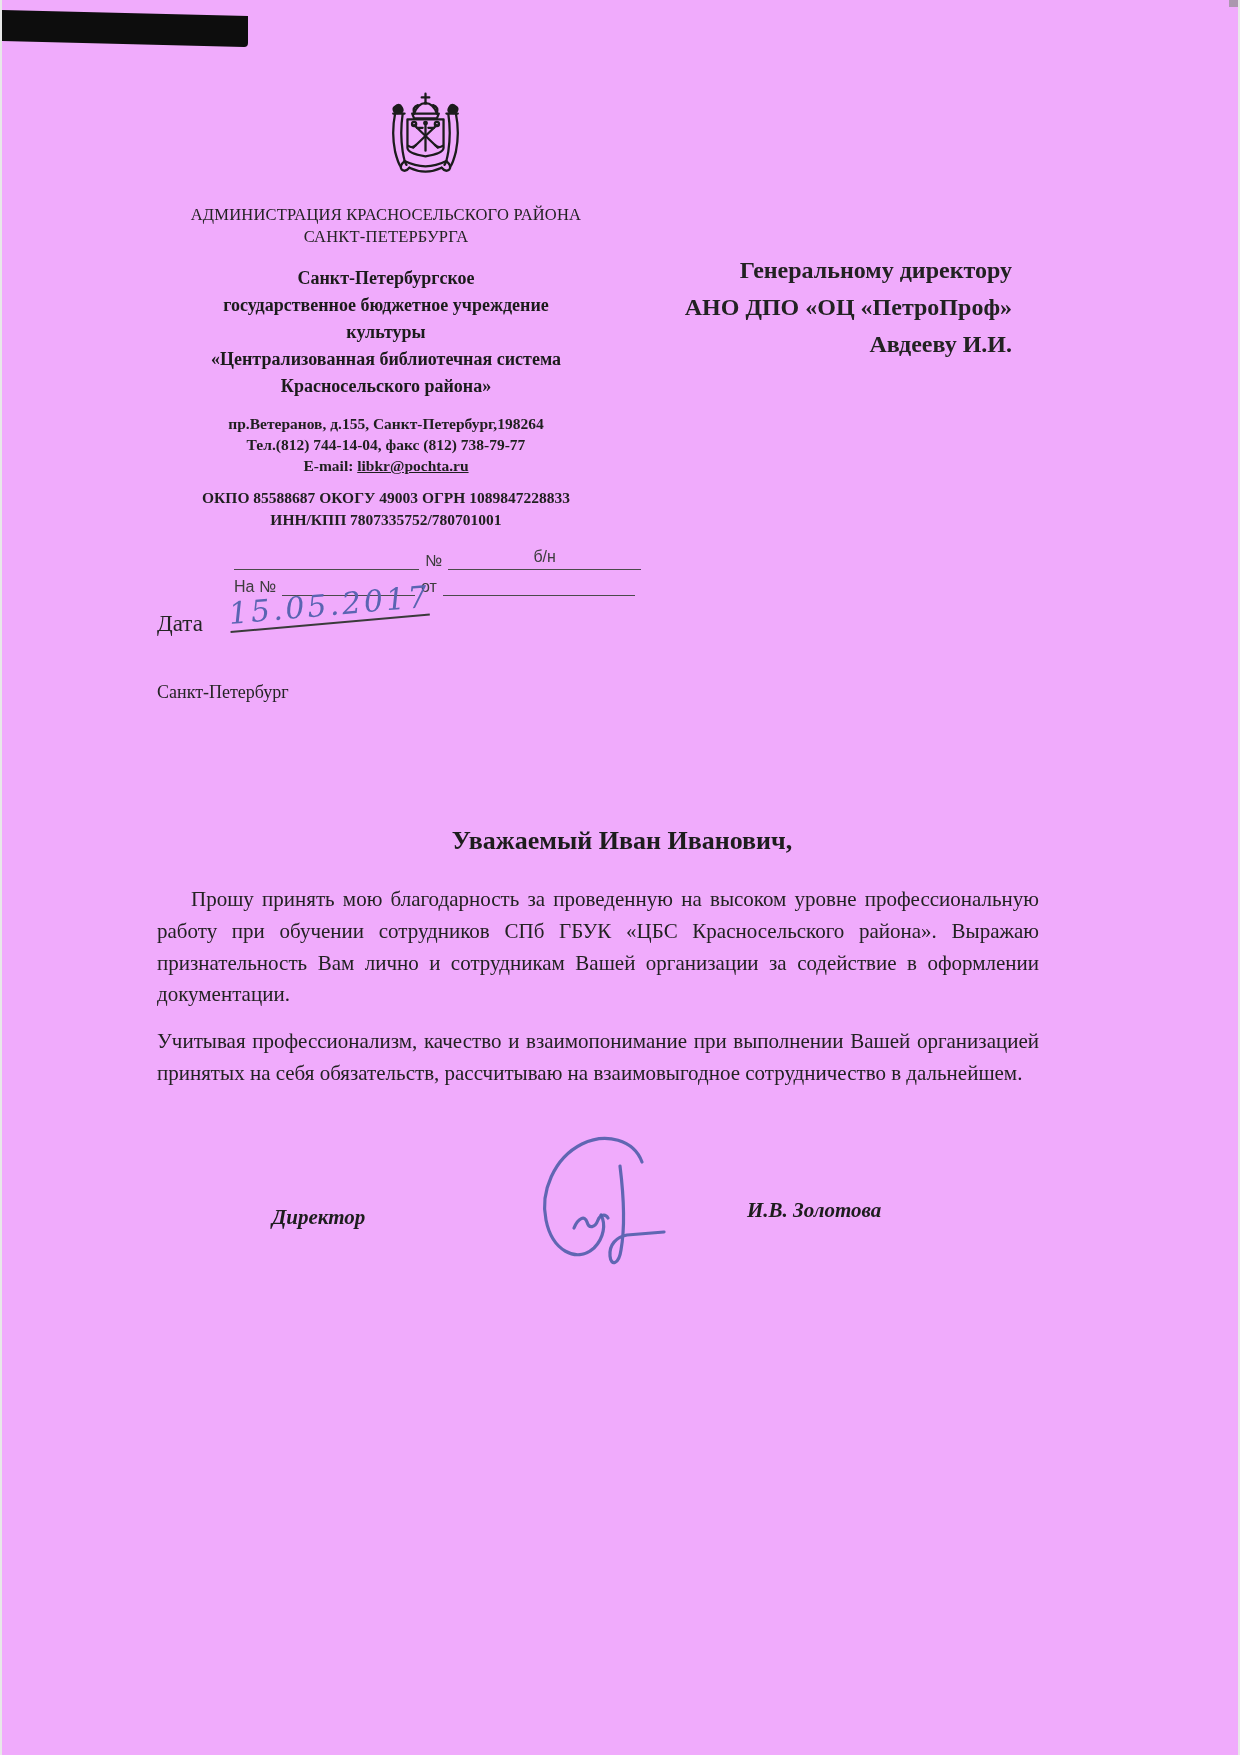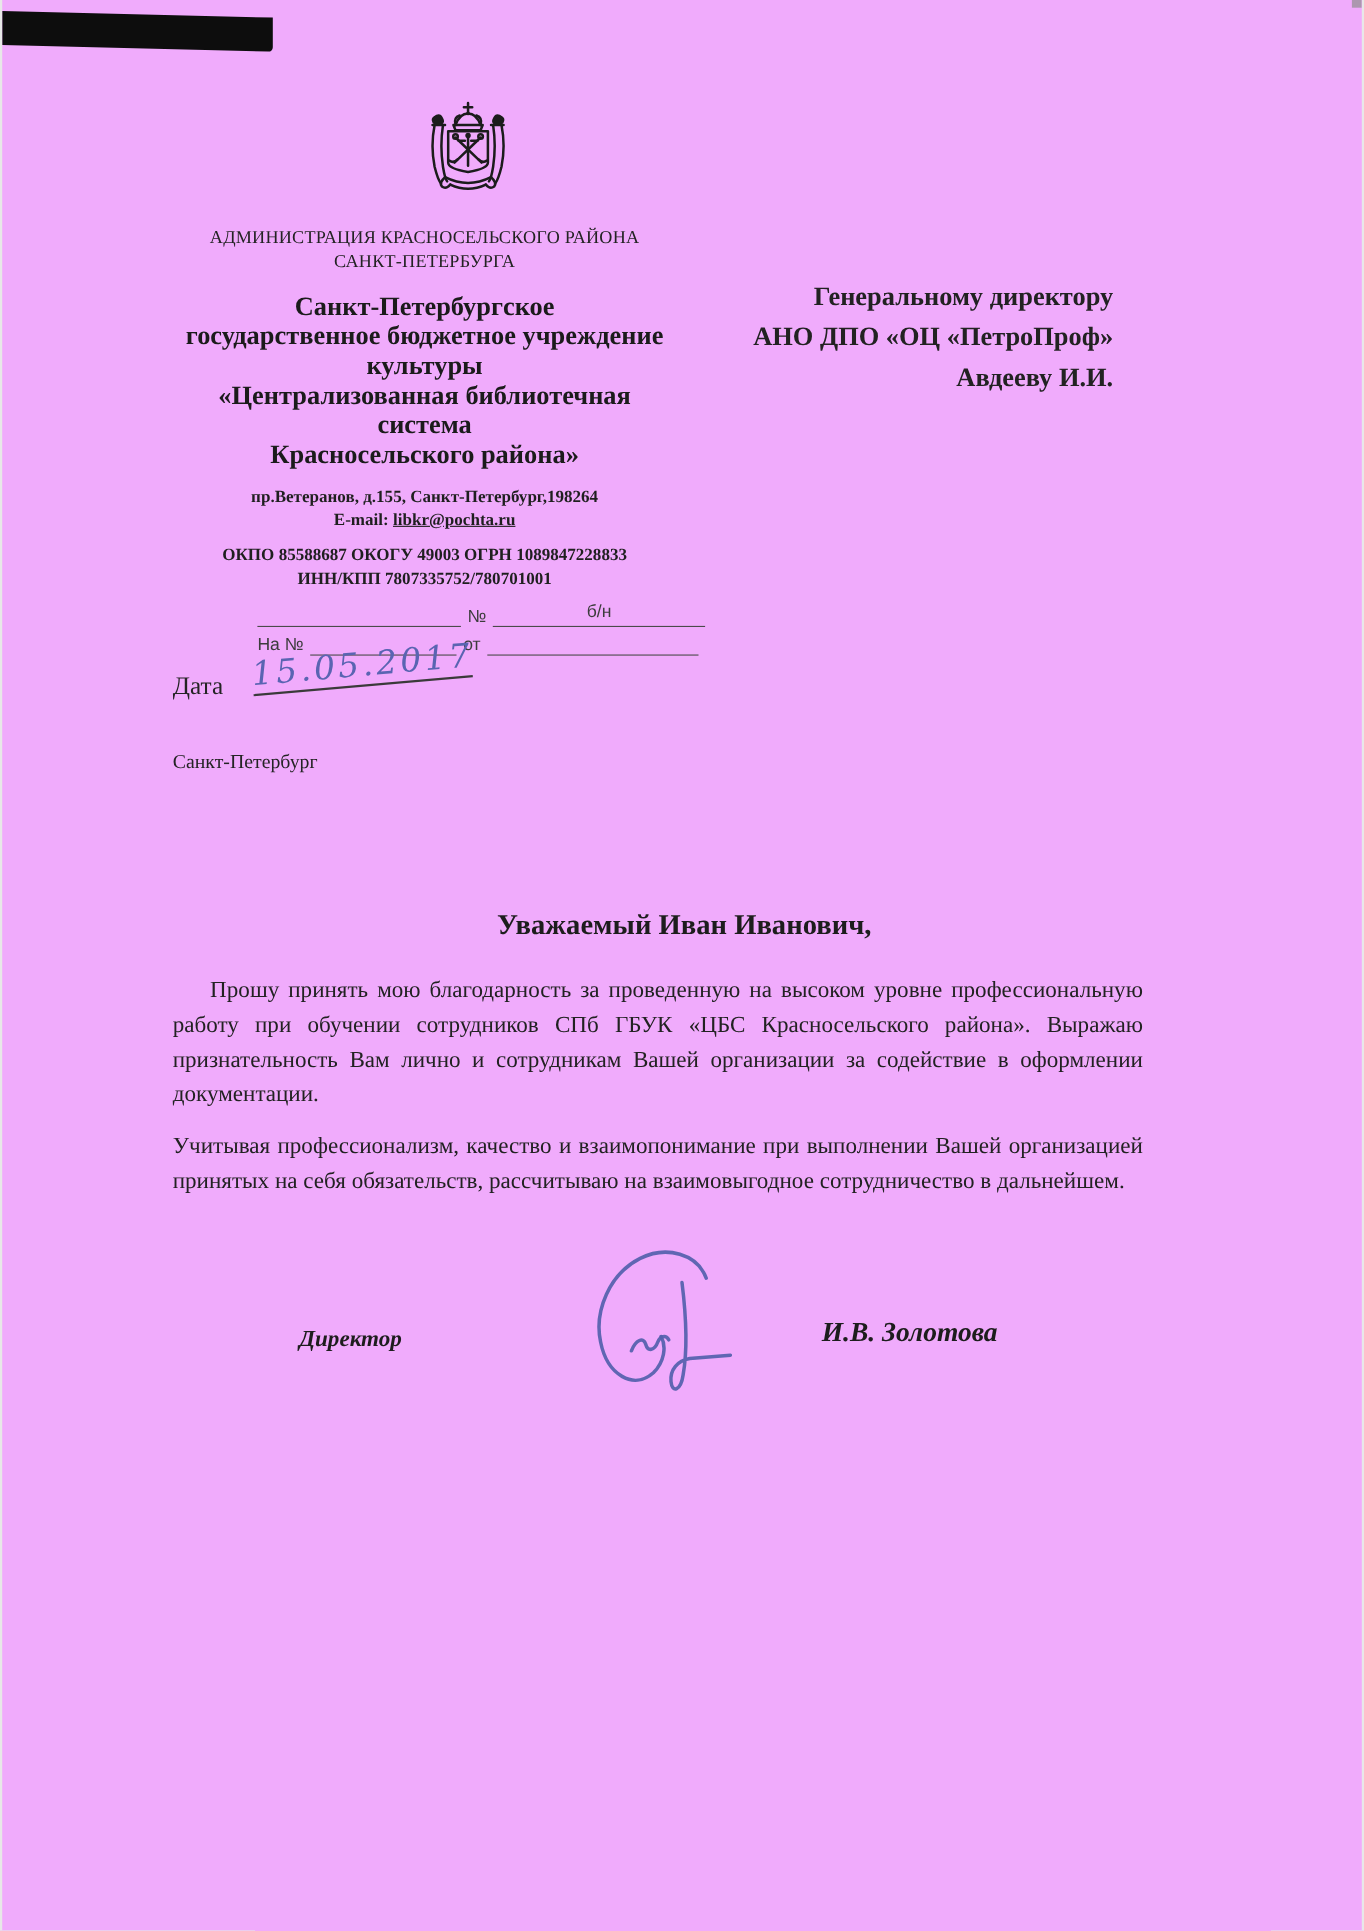--- a/index.html
+++ b/index.html
@@ -21,21 +21,21 @@
     background:#0d0d0d;
     transform:skewY(1.4deg);
     border-bottom-right-radius:4px;
   }
   .corner-blip { right:0; top:0; width:9px; height:7px; background:#8f8f8f; opacity:.7; }
 
   
   .left-col { left:158px; top:90px; width:452px; text-align:center; }
   .crest-wrap { display:inline-block; width:95px; height:108px; margin-left:78px; }
   .admin-block { margin-top:2px; font-size:16.5px; line-height:22px; letter-spacing:.2px; color:#232323; }
-  .org-block { margin-top:17px; font-weight:bold; font-size:24px; line-height:27px; color:#1b1b1b; }
+  .org-block { margin-top:17px; font-weight:bold; font-size:18px; line-height:27px; color:#1b1b1b; }
   .addr-block { margin-top:13px; font-weight:bold; font-size:15.5px; line-height:21px; }
   .email-link { text-decoration:underline; }
   .codes-block { margin-top:11px; font-weight:bold; font-size:15.5px; line-height:22px; }
 
   
   .addressee { right:226px; top:252px; width:420px; text-align:right; font-weight:bold; font-size:24px; line-height:37px; color:#222; }
 
   
   .form-block { left:232px; top:546px; width:410px; font-family:"Liberation Sans","DejaVu Sans",sans-serif; font-size:16px; color:#3c3c3c; }
   .form-row { display:flex; align-items:flex-end; height:24px; margin-bottom:2px; }
@@ -60,21 +60,21 @@
   .city { left:155px; top:682px; font-size:18px; color:#242424; }
 
   
   .salutation { left:0; top:826px; width:1240px; text-align:center; font-weight:bold; font-size:26px; color:#1d1d1d; }
   .para { left:155px; width:882px; font-size:21px; line-height:31.8px; text-align:justify; color:#222; }
   .para1 { top:884px; text-indent:34px; }
   .para2 { top:1026px; }
 
   
   .sig-title { left:222px; top:1205px; font-weight:bold; font-style:italic; font-size:21px; color:#1d1d1d;margin-left:48px; }
-  .sig-name  { left:745px; top:1198px; font-weight:bold; font-style:italic; font-size:25px; color:#1d1d1d; }
+  .sig-name  { left:745px; top:1198px; font-weight:bold; font-style:italic; font-size:21px; color:#1d1d1d; }
   .sig-ink { left:512px; top:1128px; width:190px; height:160px; }
 
   svg .ink { fill:none; stroke:#5460ac; stroke-width:3.2; stroke-linecap:round; stroke-linejoin:round; opacity:.92; }
   svg .hl  { fill:none; stroke:#1c1c1c; stroke-width:2.4; stroke-linecap:round; stroke-linejoin:round; }
   svg .hf  { fill:#1c1c1c; stroke:none; }
 </style>
 </head>
 <body>
 
 <div id="page">
@@ -125,20 +125,21 @@
     <div class="org-block">
       <div>Санкт-Петербургское</div>
       <div>государственное бюджетное учреждение</div>
       <div>культуры</div>
       <div>«Централизованная библиотечная система</div>
       <div>Красносельского района»</div>
     </div>
 
     <div class="addr-block">
       <div>пр.Ветеранов, д.155, Санкт-Петербург,198264</div>
+      <div>Тел.(812) 744-14-04, факс (812) 738-79-77</div>
       <div><span>E-mail:</span> <span class="email-link">libkr@pochta.ru</span></div>
     </div>
 
     <div class="codes-block">
       <div>ОКПО 85588687 ОКОГУ 49003 ОГРН 1089847228833</div>
       <div>ИНН/КПП 7807335752/780701001</div>
     </div>
   </div>
 
   <div class="abs addressee">

